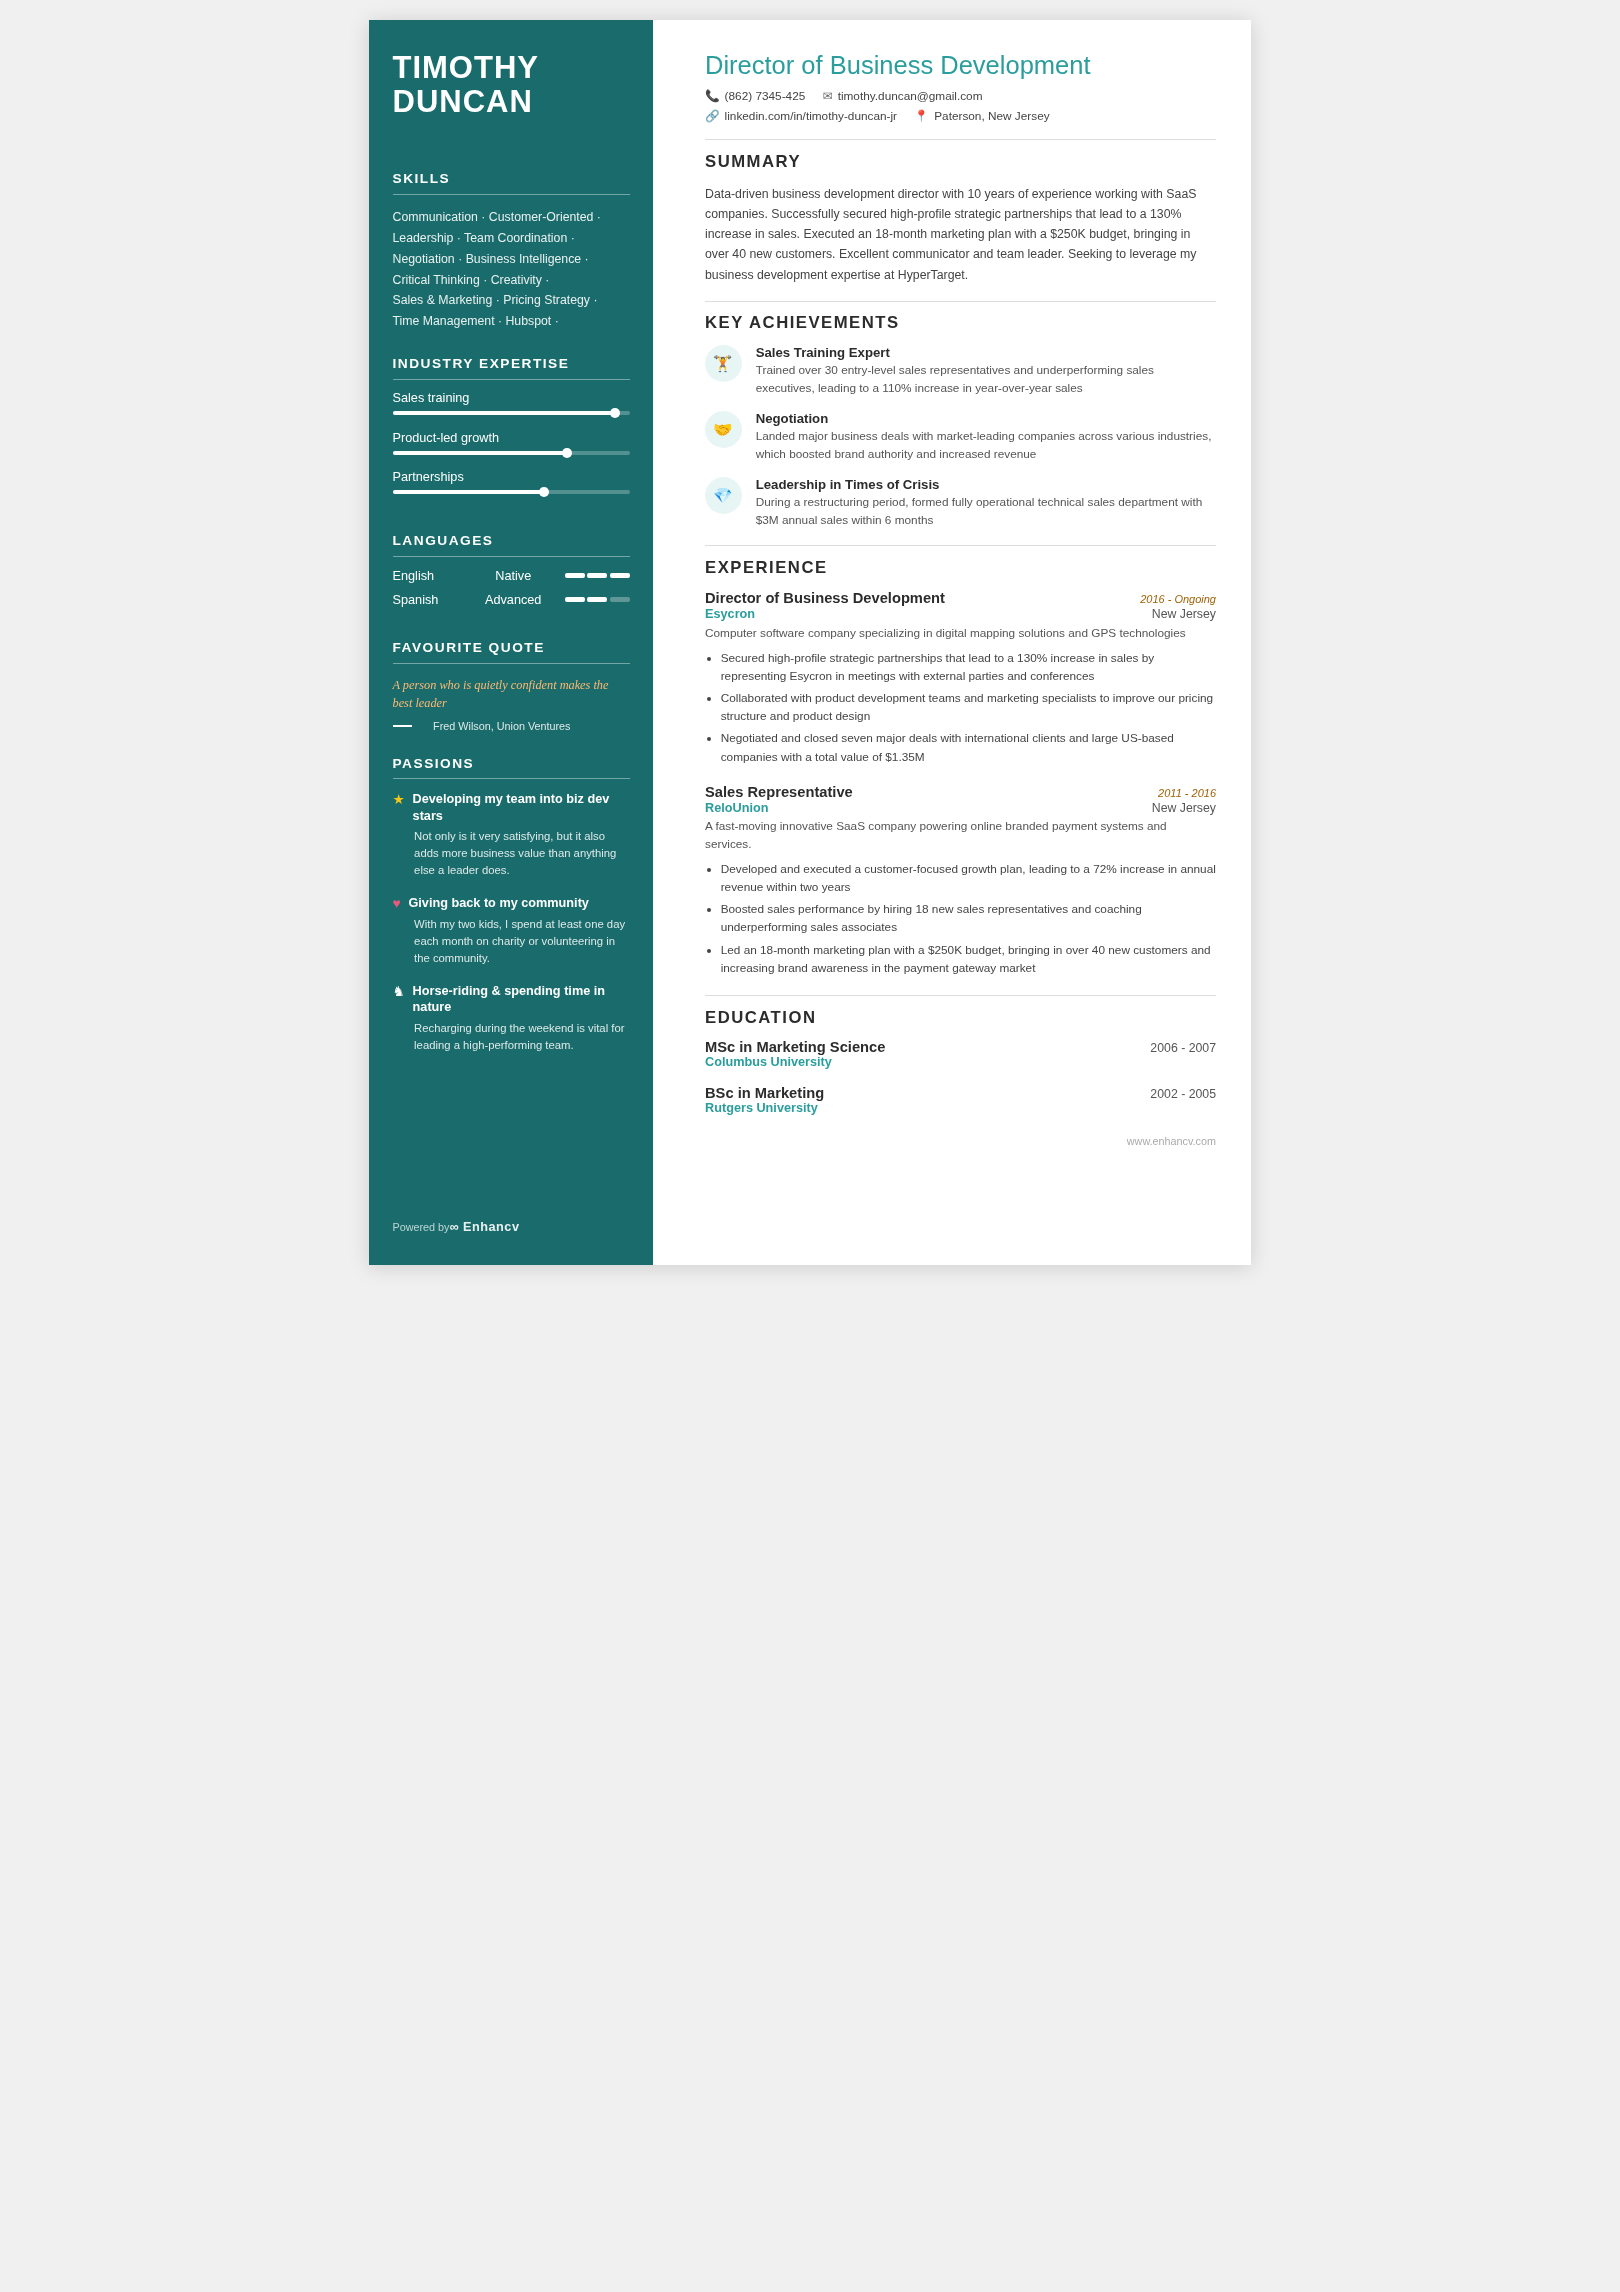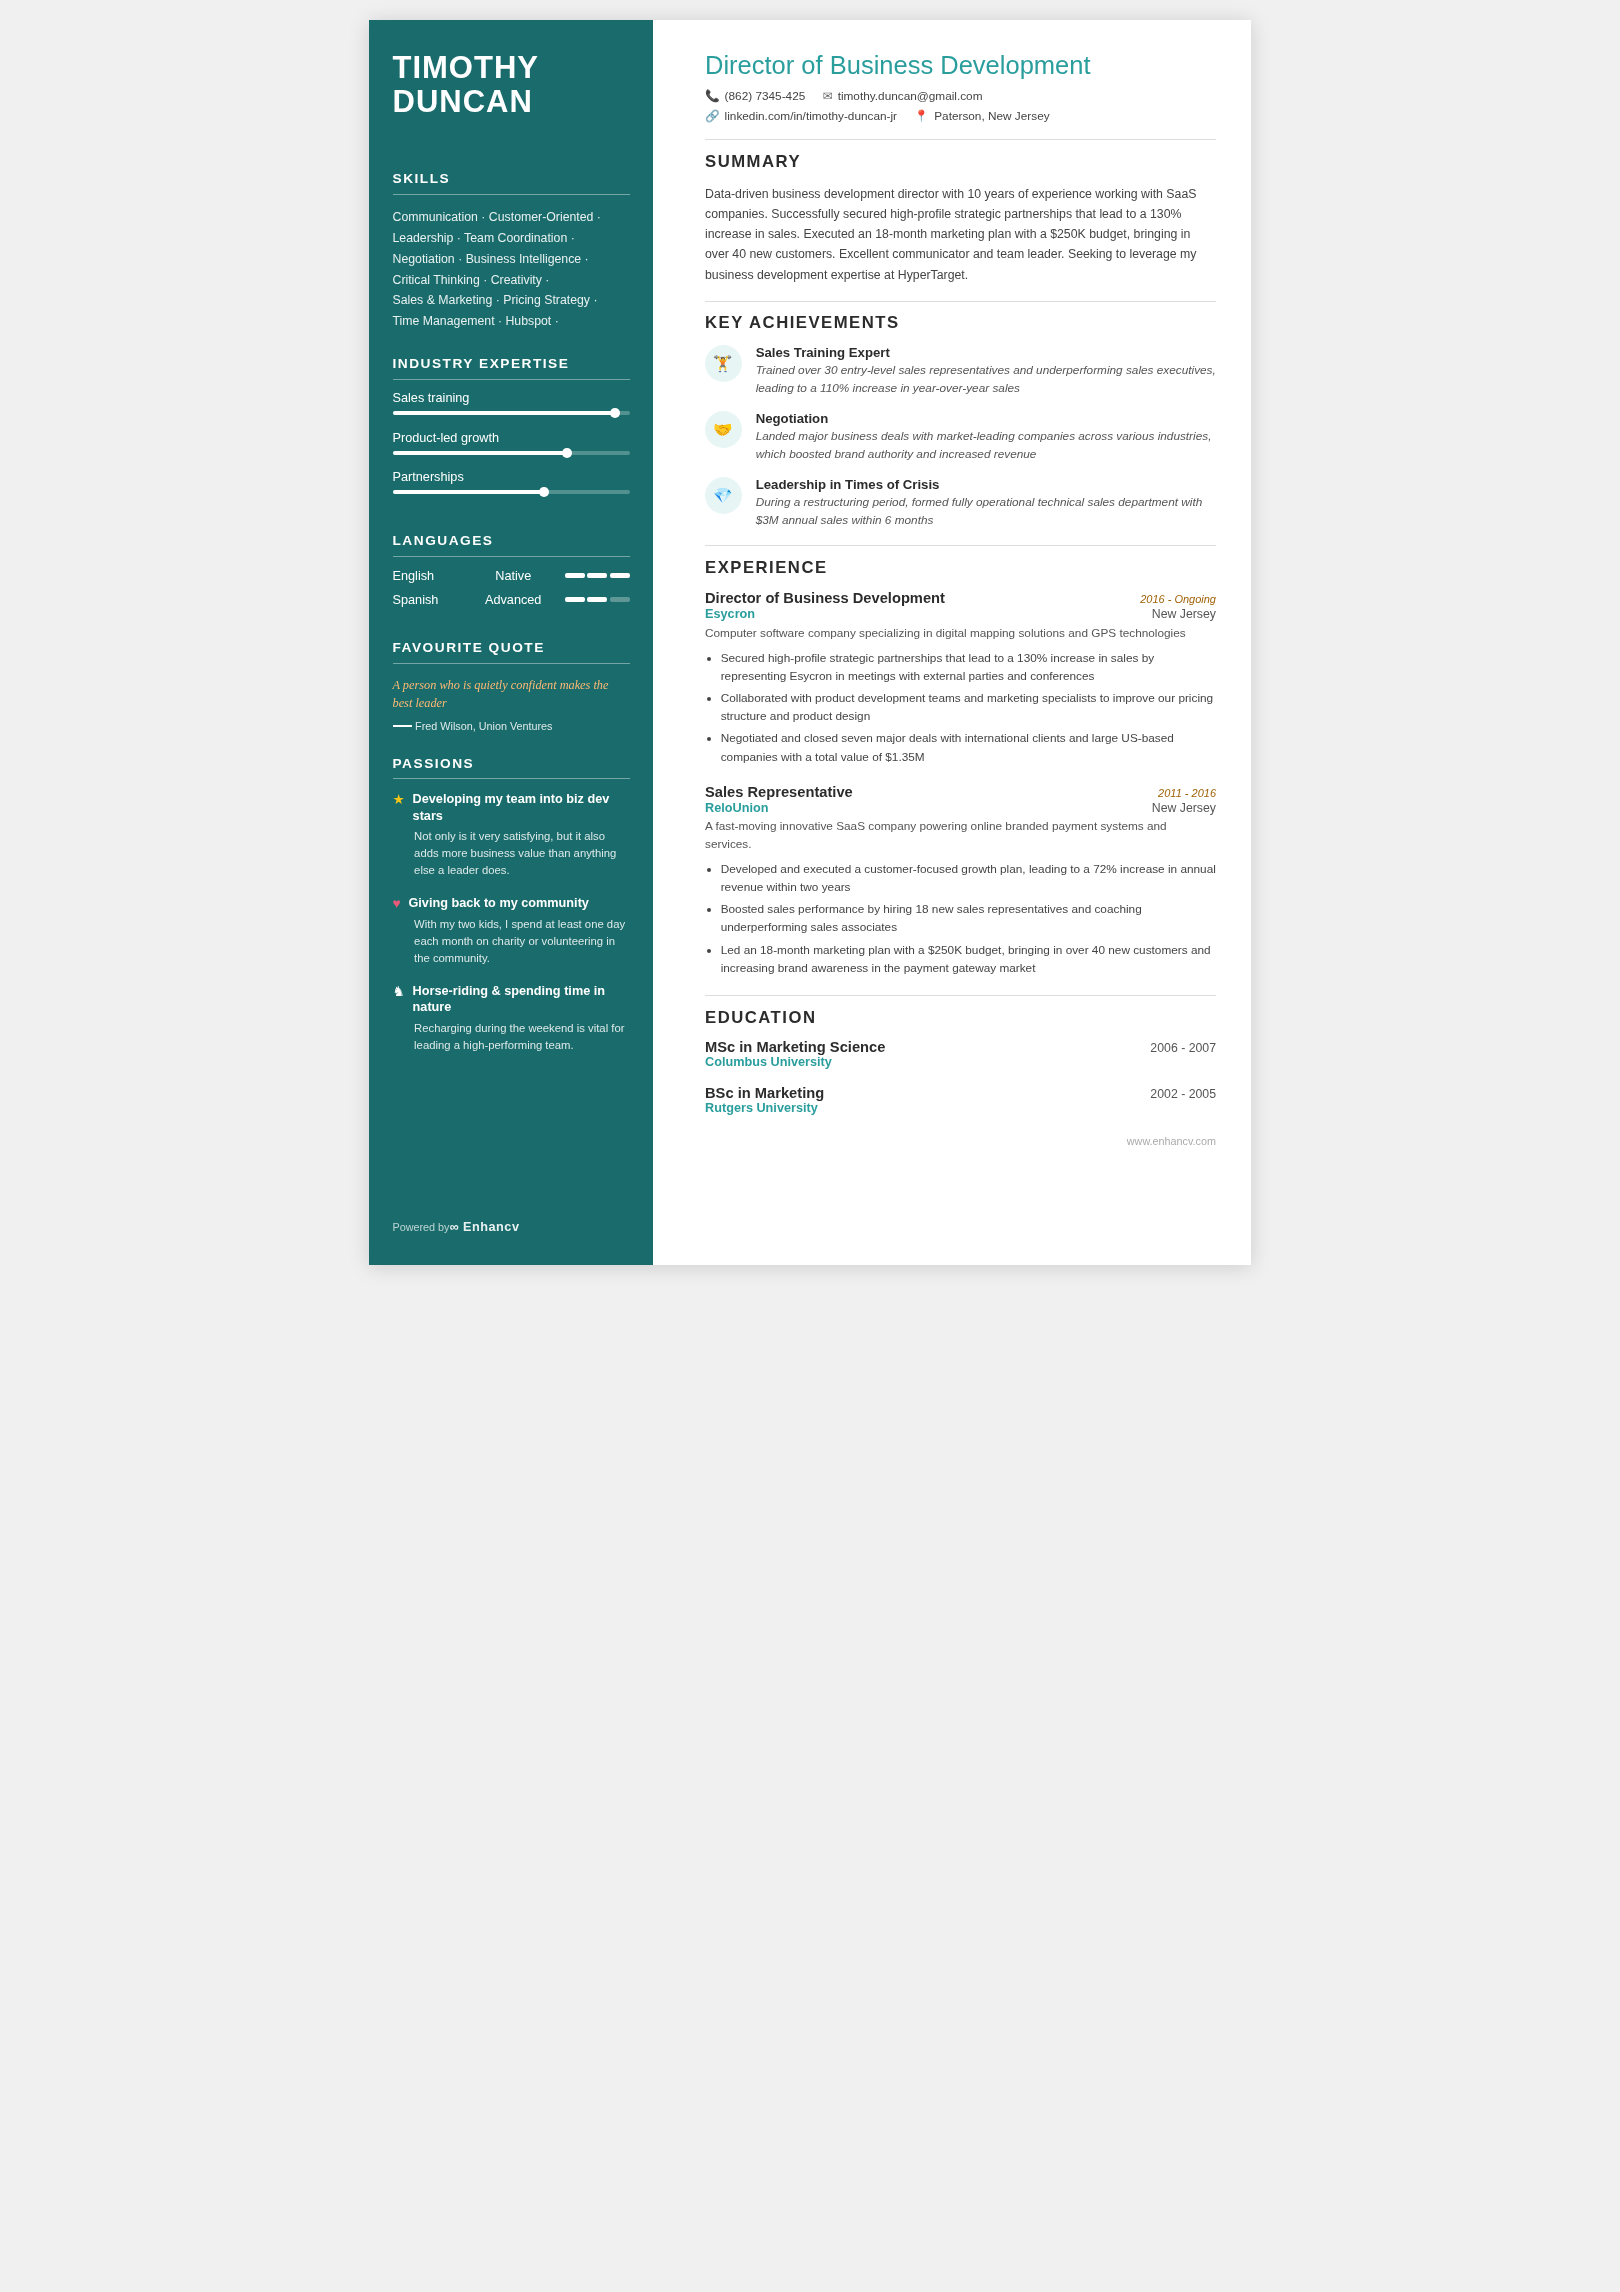--- a/index.html
+++ b/index.html
@@ -128,21 +128,21 @@
       font-style: italic;
       font-size: 12.3px;
       color: #fdba74;
       line-height: 1.5;
       font-family: Georgia, serif;
       margin-bottom: 7.8px;
     }
     .quote-author-line {
       display: flex;
       align-items: center;
-      gap: 3px;
+      gap: 21px;
     }
     .quote-dash {
       width: 19.6px;
       height: 2px;
       background: white;
       display: inline-block;
     }
     .quote-author {
       font-size: 10.8px;
       color: rgba(255,255,255,0.85);
@@ -269,21 +269,20 @@
       font-weight: 700;
       color: #2c2c2c;
       font-family: Arial, sans-serif;
       margin-bottom: 2px;
     }
     .achievement-desc {
       font-size: 11.8px;
       color: #555;
       line-height: 1.5;
       font-family: Arial, sans-serif;
-      font-style: italic;
     }
     
     .exp-header {
       display: flex;
       justify-content: space-between;
       align-items: baseline;
       margin-bottom: 1px;
     }
     .exp-title {
       font-size: 14.7px;

